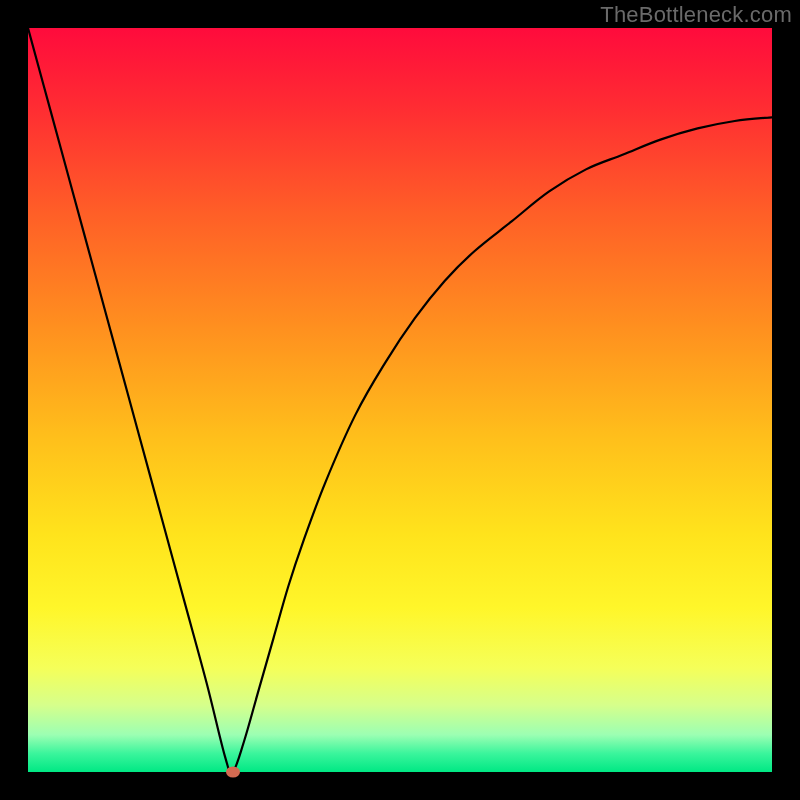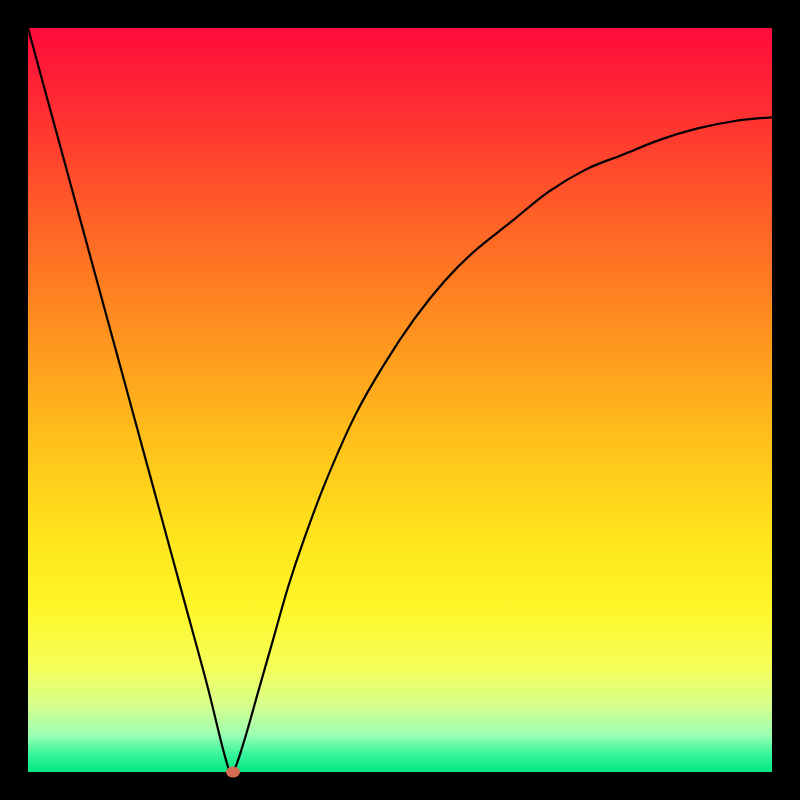--- a/index.html
+++ b/index.html
@@ -46,20 +46,21 @@
     border-radius: 50%;
     background: #d36a51;
     transform: translate(-50%, -50%);
     z-index: 3;
   }
 </style>
 </head>
 <body>
 
 <div class="frame">
+  <div class="watermark">TheBottleneck.com</div>
   <div class="plot">
     <svg id="chart-svg" viewBox="0 0 744 744">
       <defs>
         <linearGradient id="bg-grad" x1="0" y1="0" x2="0" y2="1">
             <stop offset="0.00%" stop-color="#ff0b3c"></stop>
             <stop offset="10.00%" stop-color="#ff2a33"></stop>
             <stop offset="25.00%" stop-color="#ff5f27"></stop>
             <stop offset="40.00%" stop-color="#ff8f1f"></stop>
             <stop offset="55.00%" stop-color="#ffbf1b"></stop>
             <stop offset="68.00%" stop-color="#ffe31c"></stop>

